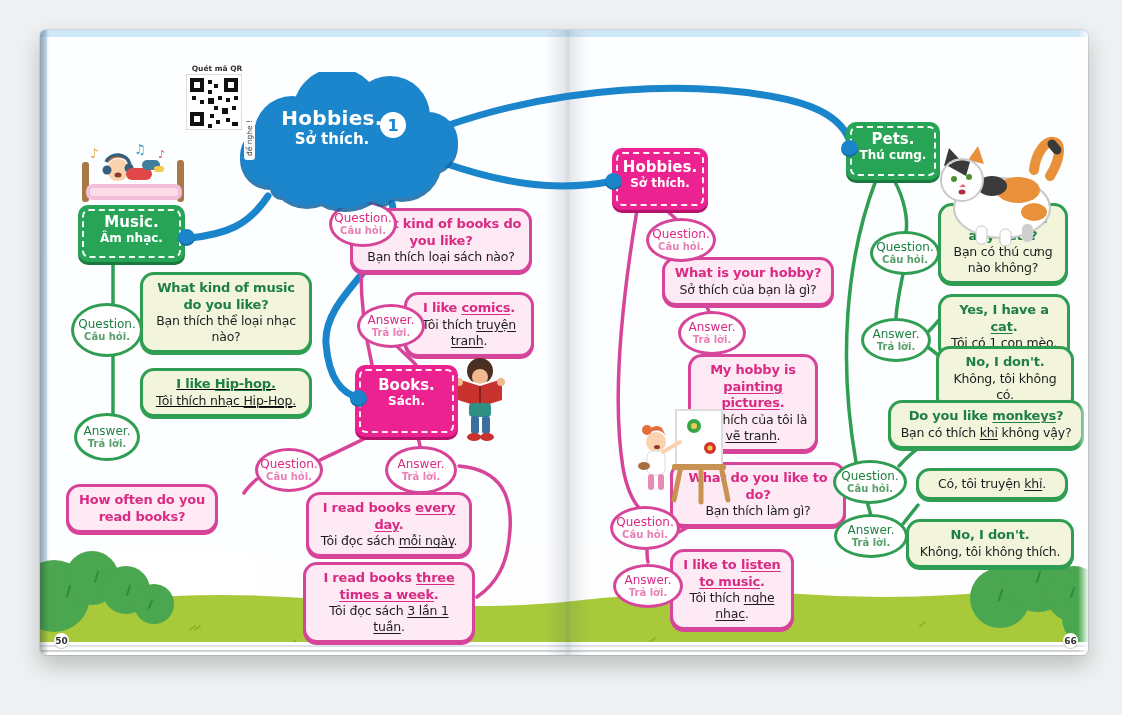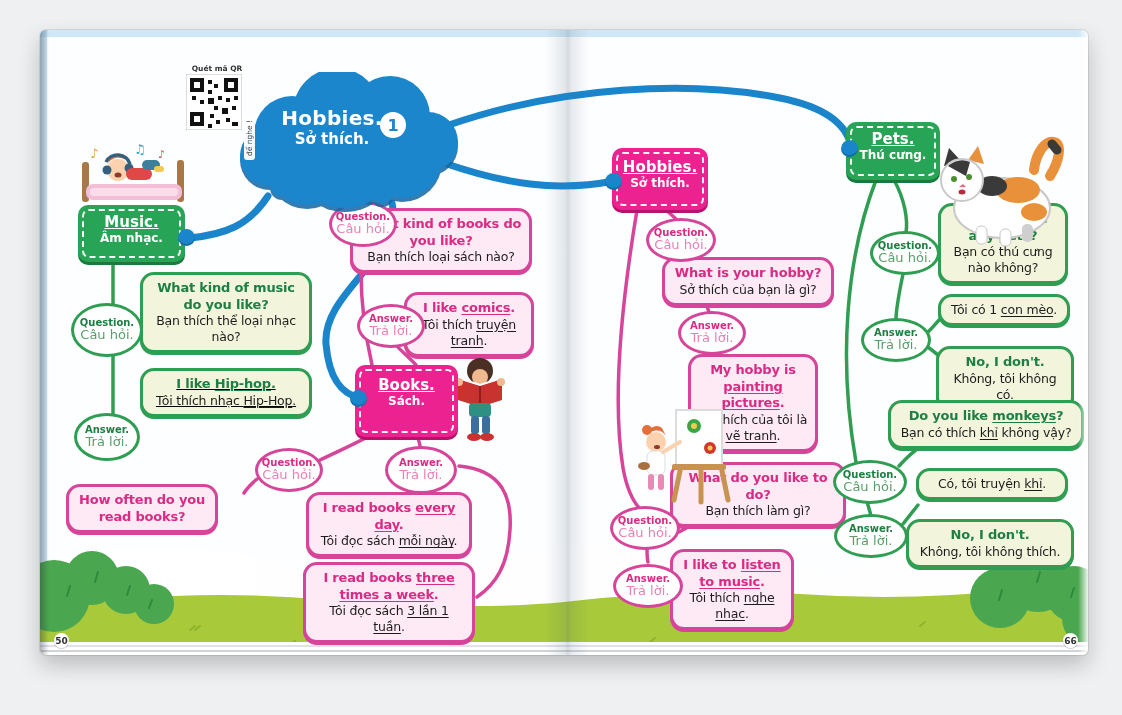--- a/index.html
+++ b/index.html
@@ -42,31 +42,31 @@
   .qr-wrap { position:absolute; left:186px; top:64px; z-index:6; width:62px; }
   .qr-caption { font-size:7.5px; font-weight:bold; color:#333; text-align:center; margin-bottom:1px; }
   .qr-side { position:absolute; left:58px; top:96px; transform:rotate(-90deg); transform-origin:0 0;
              background:rgba(255,255,255,.95); border-radius:3px; font-size:7.5px; color:#444;
              padding:1px 4px; white-space:nowrap; }
 
   
   .node { position:absolute; z-index:5; border-radius:10px; text-align:center; color:#fff;
           padding:9px 8px 8px; }
   .node::before { content:""; position:absolute; inset:4px; border:2px dashed rgba(255,255,255,.95); border-radius:7px; }
-  .node .en { font-size:15px; font-weight:bold; line-height:1.15;text-decoration:underline; }
+  .node .en { font-size:15px; font-weight:bold; line-height:1.15; }
   .node .vi { font-size:12px; font-weight:bold; line-height:1.3; }
   .node.green { background:#27a455; box-shadow:0 3px 0 #187a3c; }
   .node.pink  { background:#ec2290; box-shadow:0 3px 0 #b5136c; }
 
   
   .oval { position:absolute; z-index:4; background:#fff; border-radius:50%;
           display:flex; flex-direction:column; align-items:center; justify-content:center;
           text-align:center; line-height:1.1; }
-  .oval .l1 { font-size:10px; font-weight:bold;text-align:center; }
-  .oval .l2 { font-size:13px; font-weight:normal; }
+  .oval .l1 { font-size:12px; font-weight:normal;text-align:center; }
+  .oval .l2 { font-size:10px; font-weight:bold; }
   .oval.g { border:3px solid #2f9e52; } .oval.g .l1 { color:#1d7f42; } .oval.g .l2 { color:#57a06a; }
   .oval.p { border:3px solid #d6459a; } .oval.p .l1 { color:#d92a84; } .oval.p .l2 { color:#e97fb5; }
 
   
   .bubble { position:absolute; z-index:3; border-radius:14px; padding:5px 7px;
             text-align:center; line-height:1.28; letter-spacing:-.2px; }
   .bubble .en { font-size:13px; font-weight:bold; }
   .bubble .vi { font-size:12.5px; color:#1d1d1d; }
   .bubble.g { background:#f3f4dc; border:3px solid #2f9e52; box-shadow:0 2px 0 #2f9e52; }
   .bubble.g .en { color:#1d7f42; }
@@ -356,20 +356,21 @@
 </div>
 <div class="bubble p" style="left:670px; top:549px; width:124px;">
   <div class="en"><span>I like to </span><span class="u">listen to music</span><span>.</span></div>
   <div class="vi"><span>Tôi thích </span><span class="u">nghe nhạc</span><span>.</span></div>
 </div>
 <div class="bubble g" style="left:938px; top:203px; width:130px;">
   <div class="en"><span>Do you have any pets?</span><span class="u"></span><span></span></div>
   <div class="vi"><span>Bạn có thú cưng nào không?</span><span class="u"></span><span></span></div>
 </div>
 <div class="bubble g" style="left:938px; top:294px; width:132px;">
+  <div class="en"><span>Yes, I have a </span><span class="u">cat</span><span>.</span></div>
   <div class="vi"><span>Tôi có 1 </span><span class="u">con mèo</span><span>.</span></div>
 </div>
 <div class="bubble g" style="left:936px; top:346px; width:138px;">
   <div class="en"><span>No, I don't.</span><span class="u"></span><span></span></div>
   <div class="vi"><span>Không, tôi không có.</span><span class="u"></span><span></span></div>
 </div>
 <div class="bubble g" style="left:888px; top:400px; width:196px;">
   <div class="en"><span>Do you like </span><span class="u">monkeys</span><span>?</span></div>
   <div class="vi"><span>Bạn có thích </span><span class="u">khỉ</span><span> không vậy?</span></div>
 </div>

